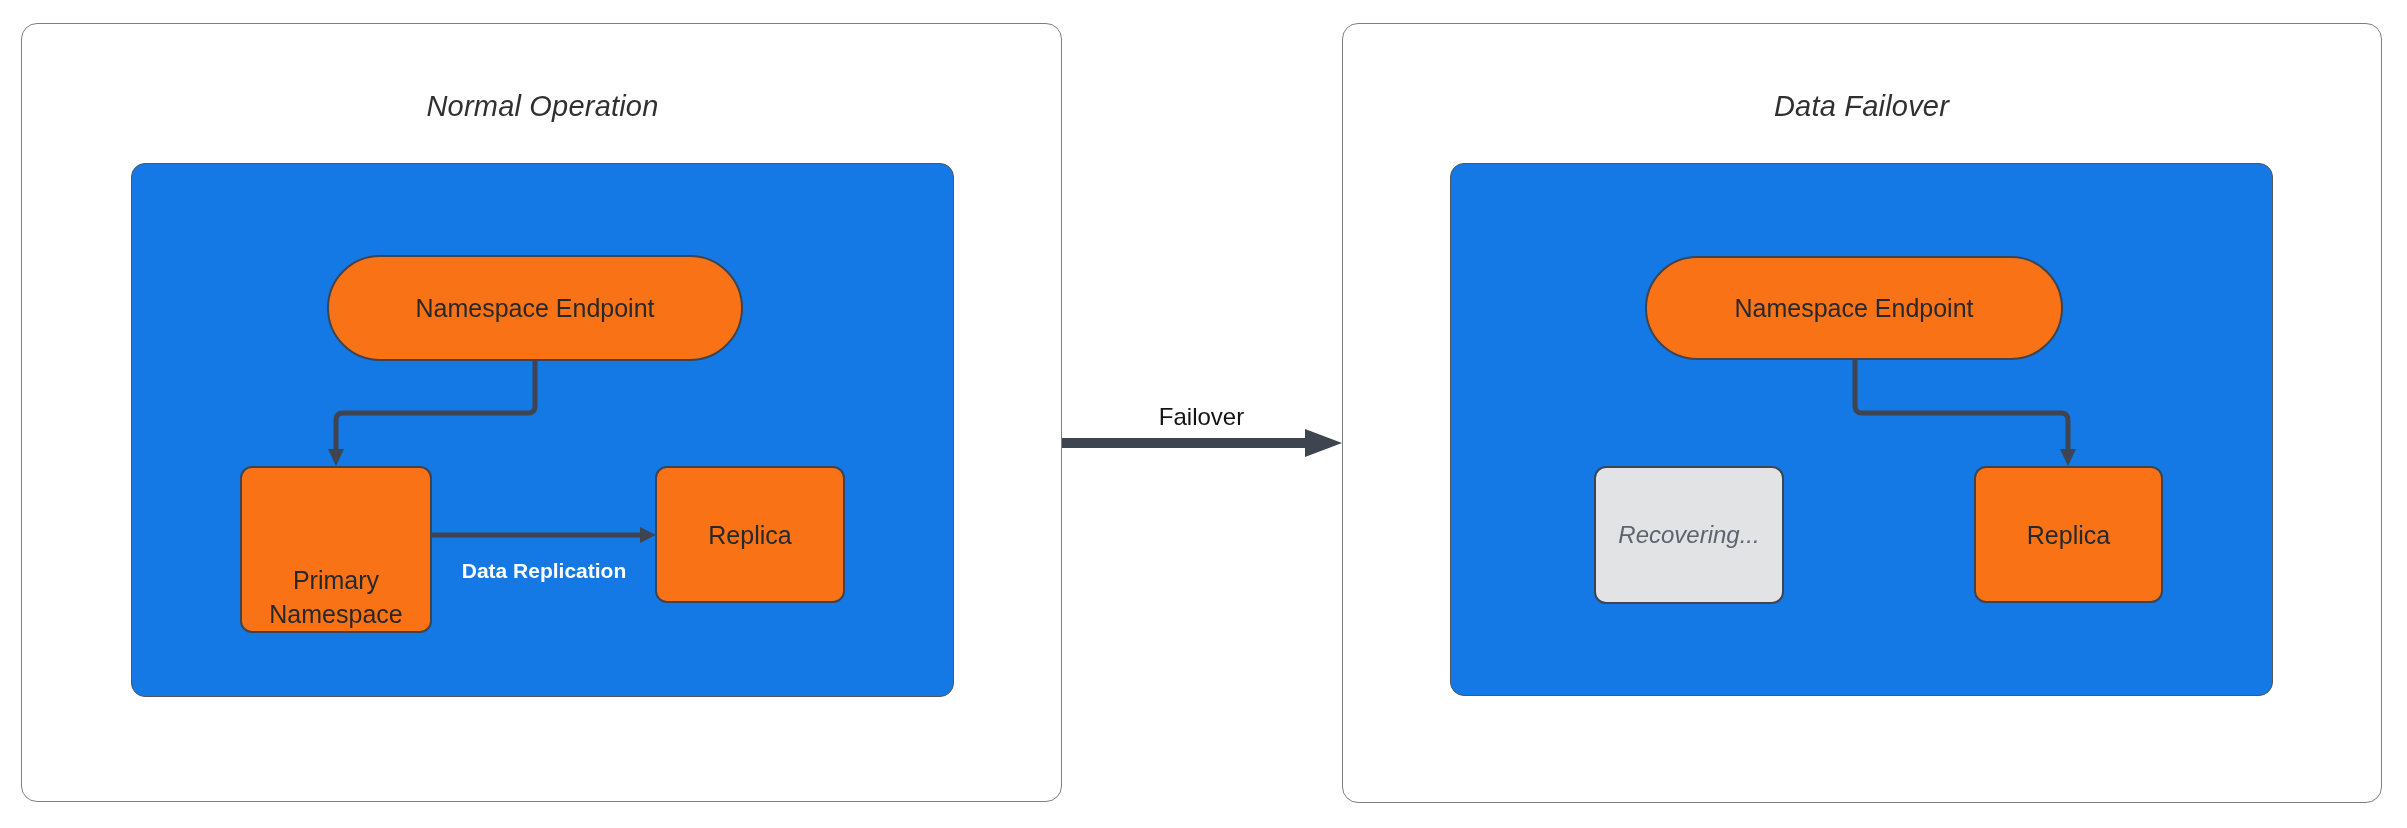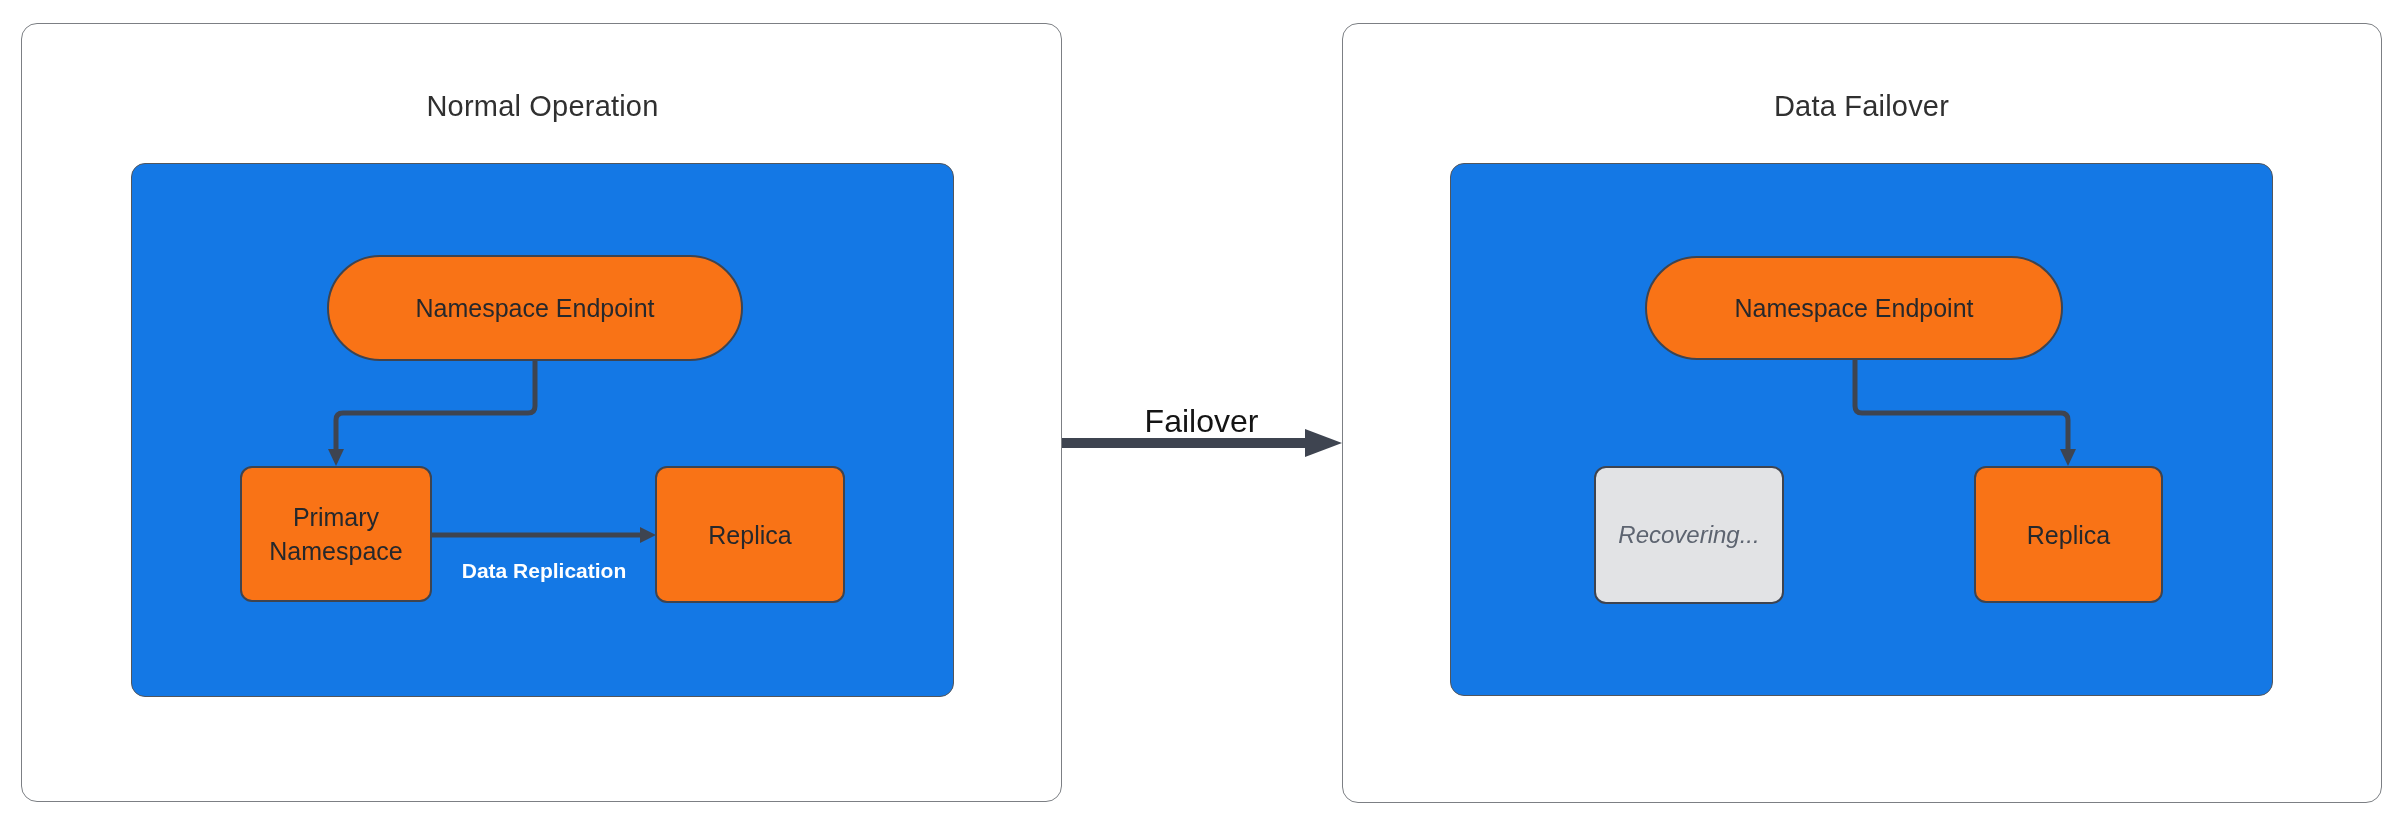--- a/index.html
+++ b/index.html
@@ -29,20 +29,21 @@
 
   .panel {
     position: absolute;
     border: 1.5px solid var(--panel-border);
     border-radius: 16px;
     background: #ffffff;
   }
   .panel-title {
     position: absolute;
     text-align: center;
+    font-style: italic;
     font-size: 29px;
     color: var(--title-text);
     letter-spacing: 0.2px;
   }
 
   .blue-container {
     position: absolute;
     background: var(--container-blue);
     border: 1.5px solid var(--blue-box-border);
     border-radius: 14px;
@@ -79,21 +80,21 @@
     color: var(--edge-label-text);
     font-weight: bold;
     font-size: 21px;
     text-align: center;
     line-height: 28px;
     margin-top: 36px;
   }
   .transition-label {
     position: absolute;
     text-align: center;
-    font-size: 32px;
+    font-size: 24px;
     color: var(--failover-text);
   }
 
   svg.overlay {
     position: absolute;
     left: 0; top: 0;
     width: 2407px; height: 828px;
     pointer-events: none;
   }
   .connector {
@@ -111,21 +112,21 @@
 <div class="canvas">
 
   <div class="panel" style="left:21px; top:23px; width:1041px; height:779px;"></div>
   <div class="panel-title" style="left:131px; top:90px; width:823px;">Normal Operation</div>
   <div class="blue-container" style="left:131px; top:163px; width:823px; height:534px;"></div>
 
   <div class="node pill" style="left:327px; top:255px; width:416px; height:106px;">
     <span>Namespace Endpoint</span>
   </div>
 
-  <div class="node rect" style="left:240px; top:466px; width:192px; height:136px; padding:0 26px;">
+  <div class="node rect" style="left:240px; top:466px; width:192px; height:167px; padding:0 26px;align-items:flex-end;">
     <span>Primary Namespace</span>
   </div>
 
   <div class="node rect" style="left:655px; top:466px; width:190px; height:137px;">
     <span>Replica</span>
   </div>
 
   <div class="panel" style="left:1342px; top:23px; width:1040px; height:780px;"></div>
   <div class="panel-title" style="left:1450px; top:90px; width:823px;">Data Failover</div>
   <div class="blue-container" style="left:1450px; top:163px; width:823px; height:533px;"></div>

